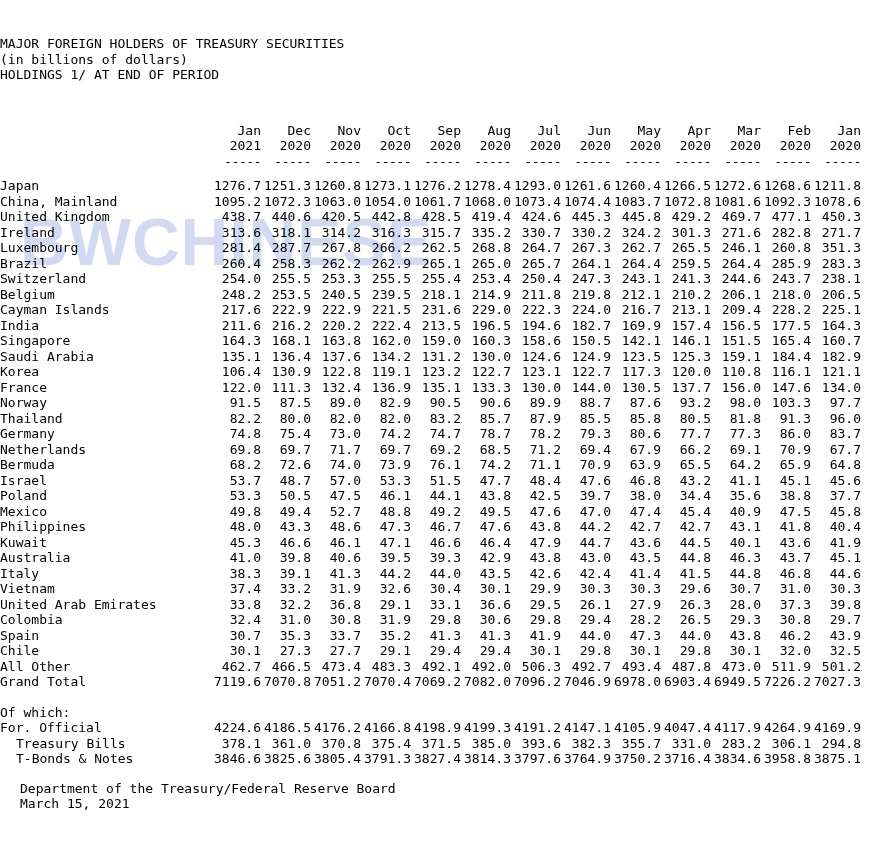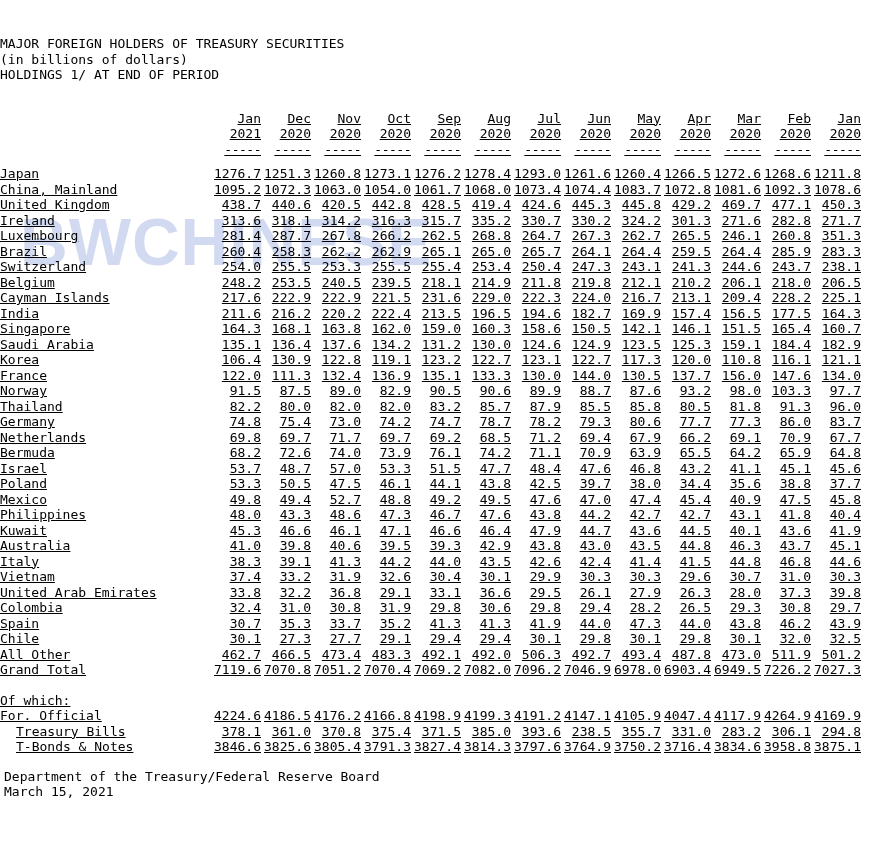--- a/index.html
+++ b/index.html
@@ -81,26 +81,26 @@
   }
   tr.rule th { font-size: 13px; letter-spacing: -0.5px; }
   tr.spacer td { height: 9px; line-height: 9px; font-size: 1px; }
   tr.gap td { height: 15px; line-height: 15px; font-size: 1px; }
   td.label.indent1 { }
   td.label.indent2 { padding-left: 16px; }
   
   .footer {
     font-size: 13px;
     line-height: 15.5px;
-    padding-left: 4px;
+    padding-left: 20px;
     margin-top: 14px;
   }
   .footer div { white-space: pre; }
   
-  .table-wrap { margin-top: 28px; padding-left: 0px; text-decoration: underline; }
+  .table-wrap { margin-top: 40px; padding-left: 0px; }
 </style>
 </head>
 <body>
 
 <div id="page">
 
   <div id="watermark">BWCHINESE</div>
 
   <div id="content">
 
@@ -759,21 +759,21 @@
             </tr>
             <tr>
               <td class="label indent2">Treasury Bills</td>
               <td class="num">378.1</td>
               <td class="num">361.0</td>
               <td class="num">370.8</td>
               <td class="num">375.4</td>
               <td class="num">371.5</td>
               <td class="num">385.0</td>
               <td class="num">393.6</td>
-              <td class="num">238.5</td>
+              <td class="num">382.3</td>
               <td class="num">355.7</td>
               <td class="num">331.0</td>
               <td class="num">283.2</td>
               <td class="num">306.1</td>
               <td class="num">294.8</td>
             </tr>
             <tr>
               <td class="label indent2">T-Bonds &amp; Notes</td>
               <td class="num">3846.6</td>
               <td class="num">3825.6</td>

